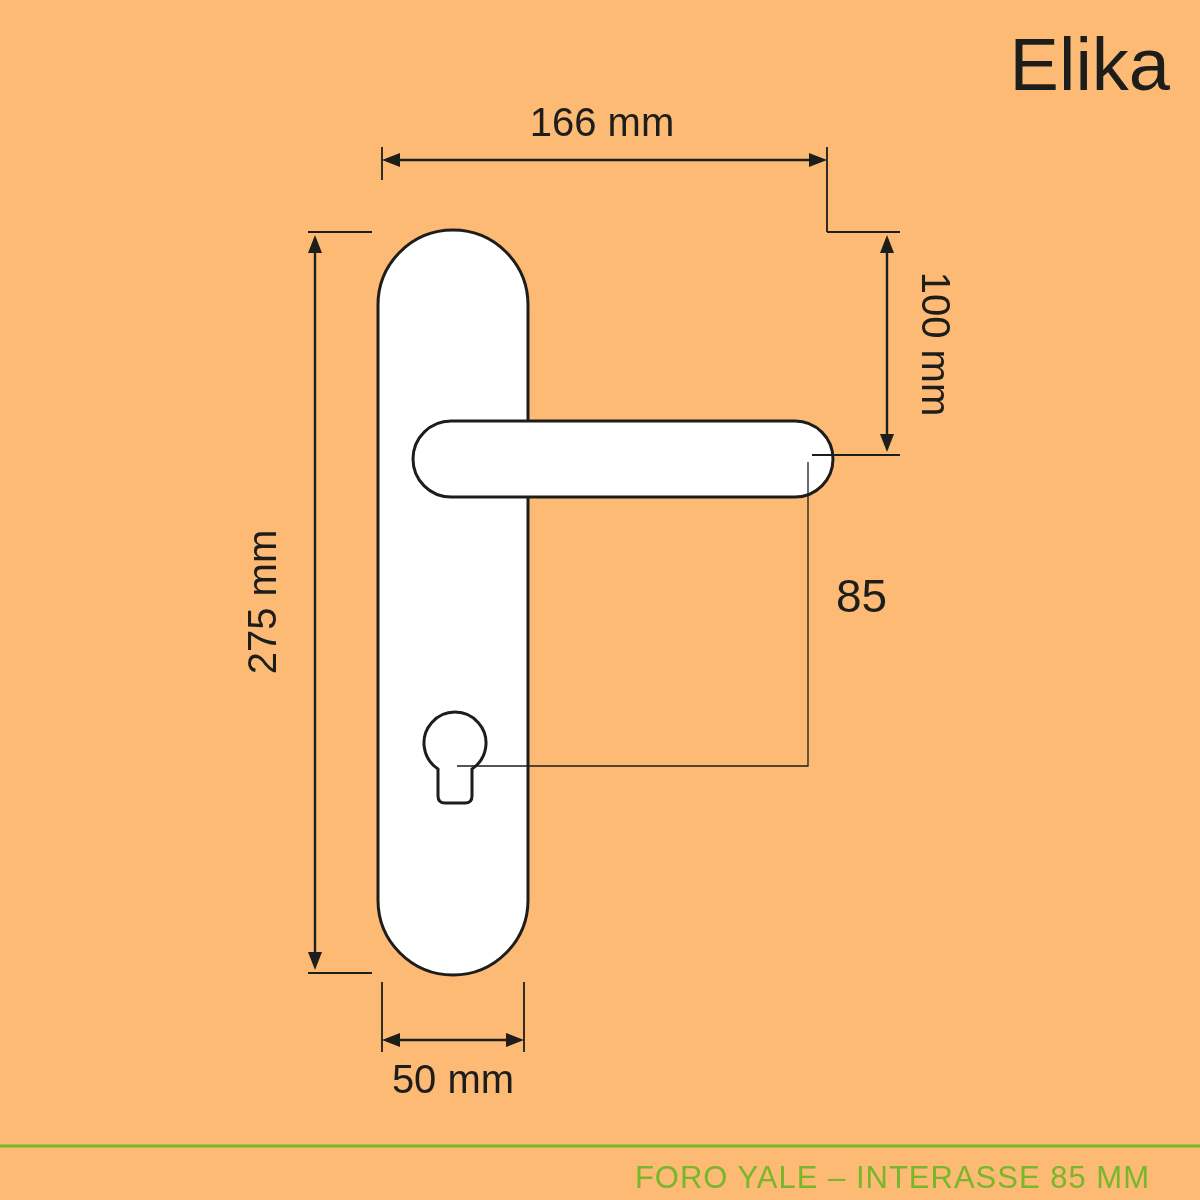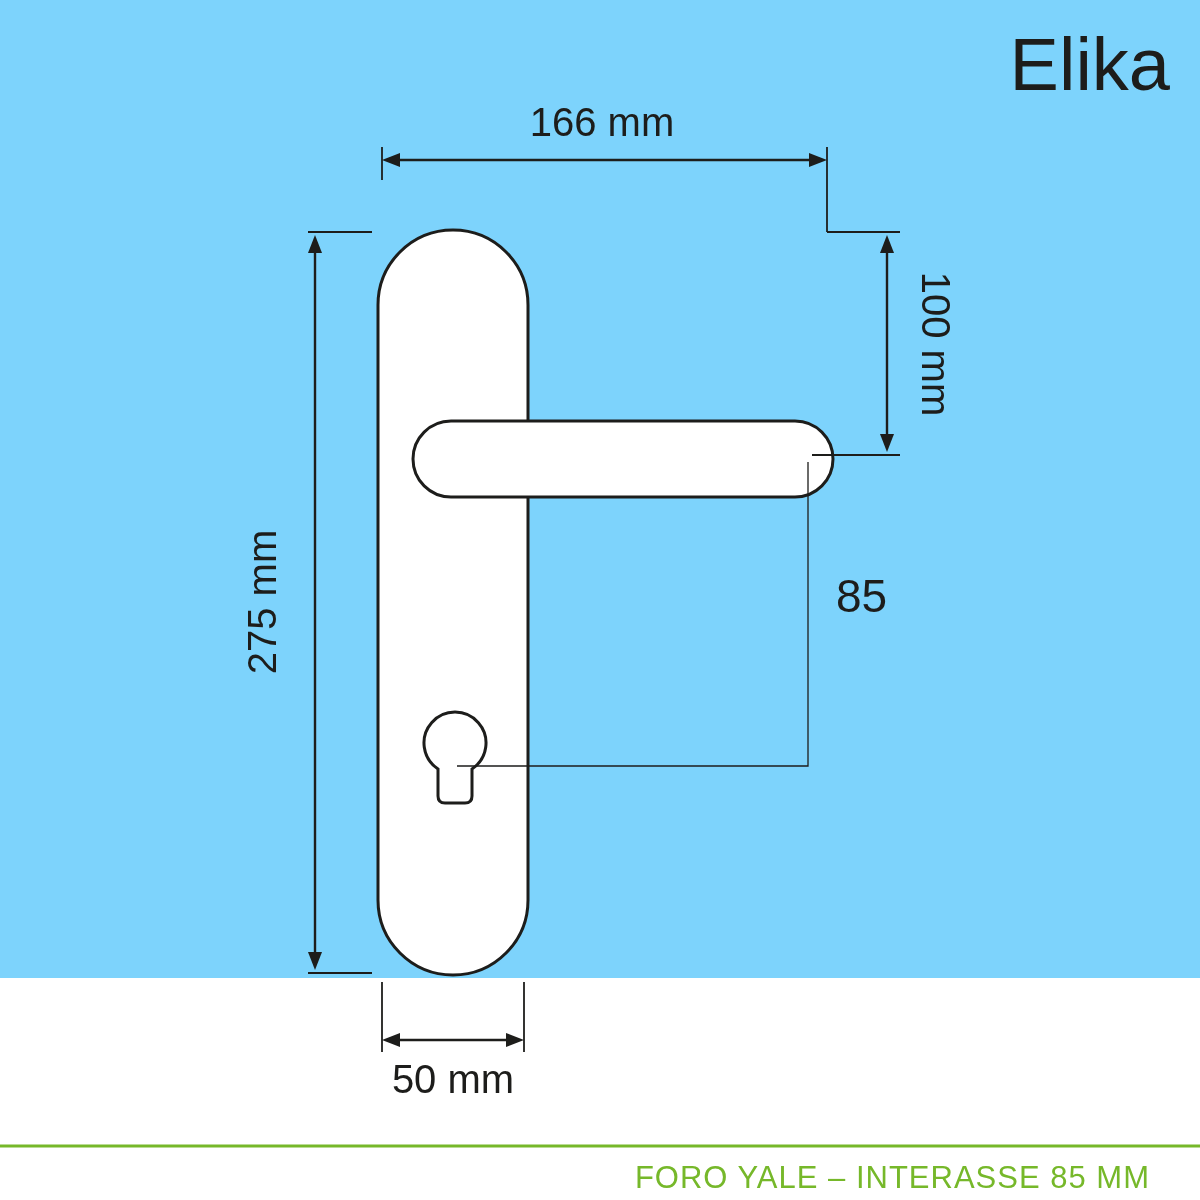--- a/index.html
+++ b/index.html
@@ -7,22 +7,22 @@
     padding: 0;
     background: #ffffff;
     width: 1200px;
     height: 1200px;
     overflow: hidden;
     font-family: "Liberation Sans", sans-serif;
   }
   .stage {
     position: relative;
     width: 1200px;
-    height: 978px;
-    background: #7dd3fc;
+    height: 1200px;
+    background: #fdba74;
   }
   svg { display: block; }
   .outline {
     fill: #ffffff;
     stroke: #1d1d1b;
     stroke-width: 3;
   }
   .dim-line {
     stroke: #1d1d1b;
     stroke-width: 2.4;

